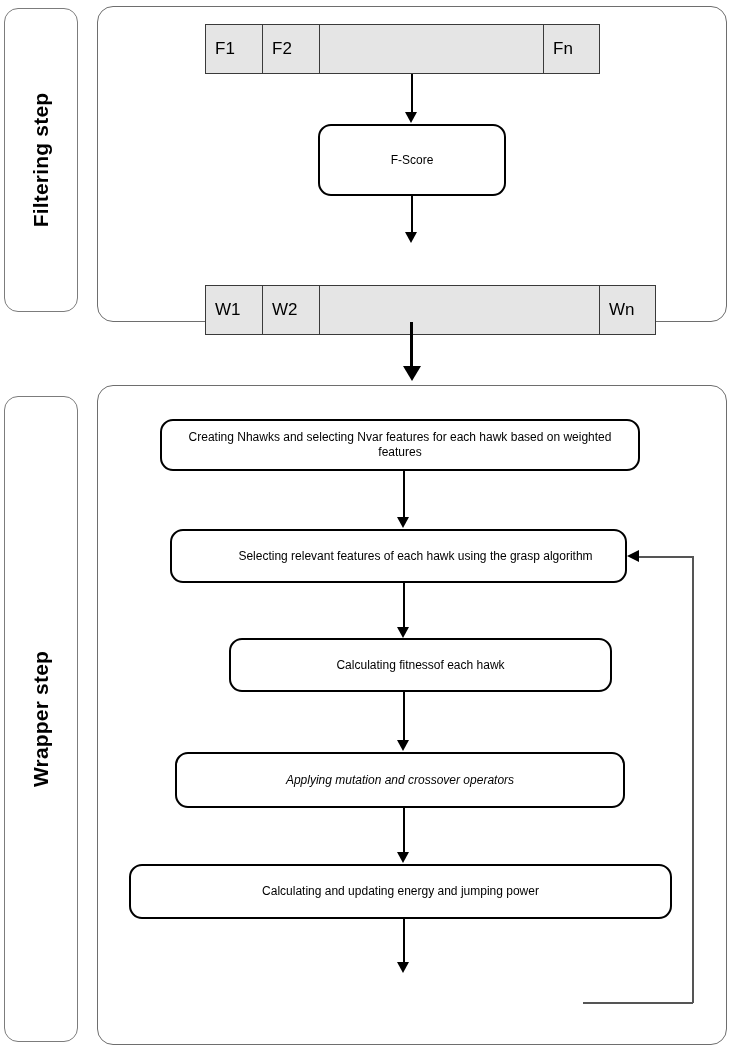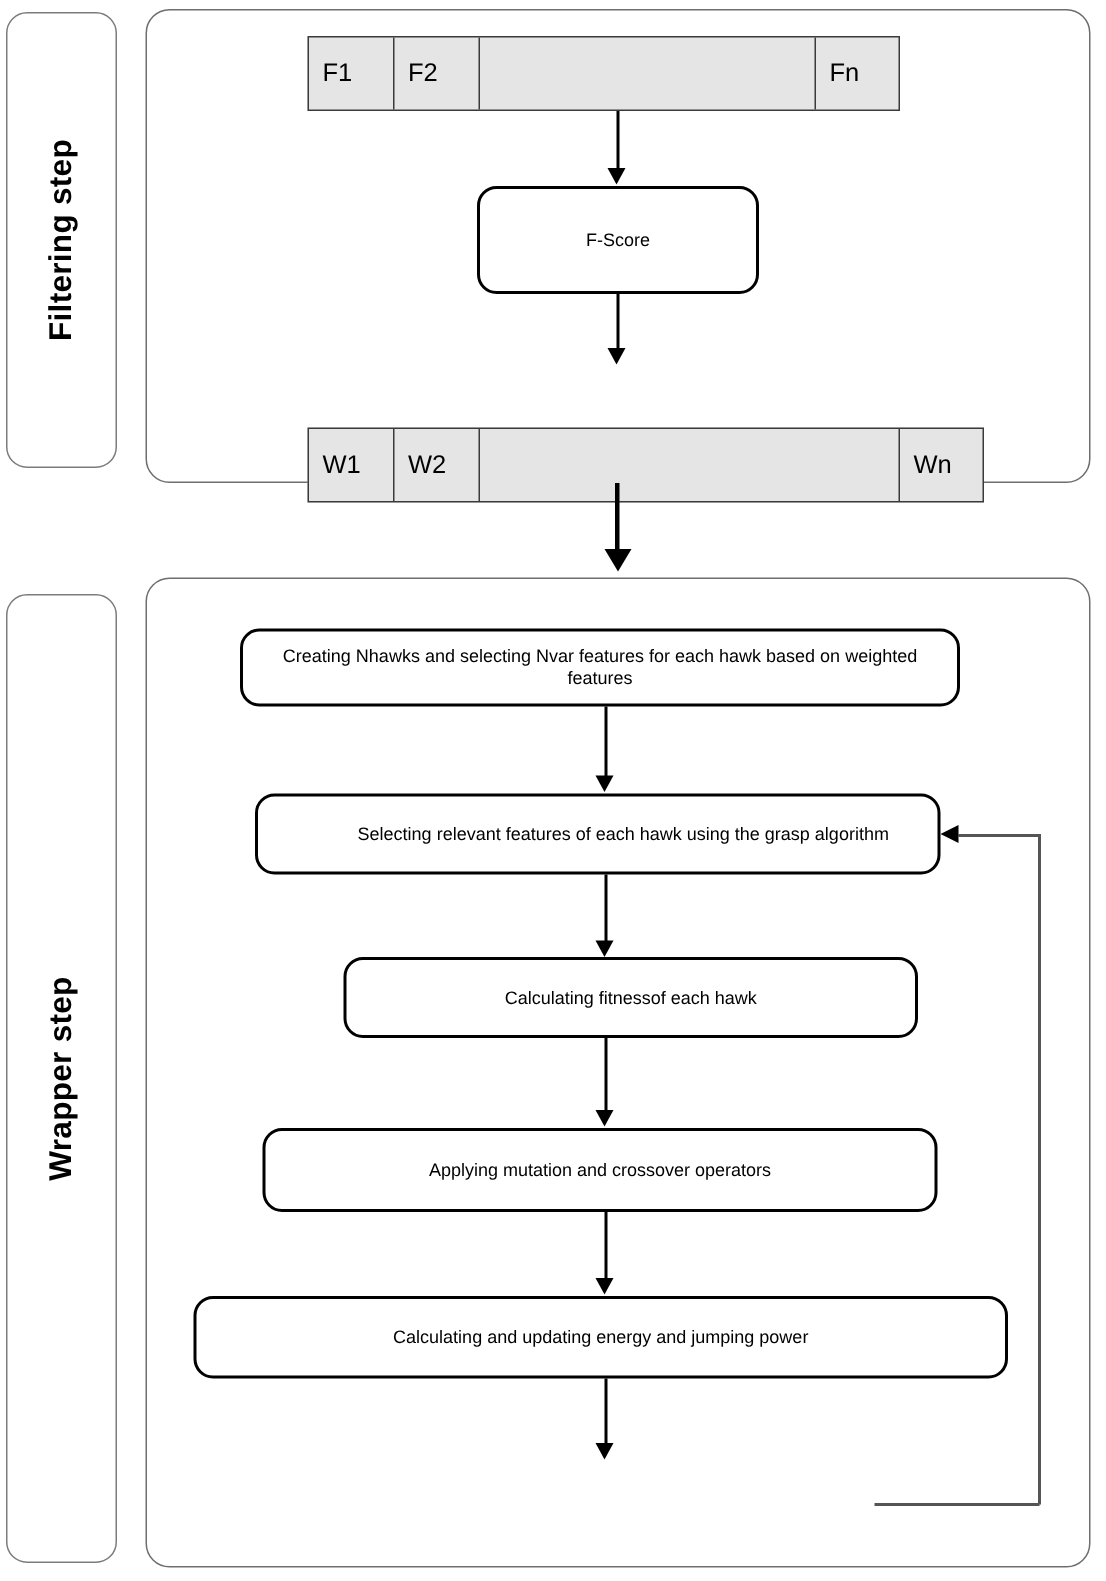--- a/index.html
+++ b/index.html
@@ -184,21 +184,21 @@
   <div class="vline" style="left:403px; top:583px; height:46px;"></div>
   <div class="arrowhead" style="left:397px; top:627px;"></div>
 
   <div class="pbox" style="left:229px; top:638px; width:383px; height:54px;">
     <span>Calculating fitnessof each hawk</span>
   </div>
 
   <div class="vline" style="left:403px; top:692px; height:48px;"></div>
   <div class="arrowhead" style="left:397px; top:740px;"></div>
 
-  <div class="pbox" style="left:175px; top:752px; width:450px; height:56px;">
+  <div class="pbox" style="left:175px; top:752px; width:450px; height:56px;font-style:italic;">
     <span>Applying mutation and crossover operators</span>
   </div>
 
   <div class="vline" style="left:403px; top:808px; height:44px;"></div>
   <div class="arrowhead" style="left:397px; top:852px;"></div>
 
   <div class="pbox" style="left:129px; top:864px; width:543px; height:55px;">
     <span>Calculating and updating energy and jumping power</span>
   </div>
 

